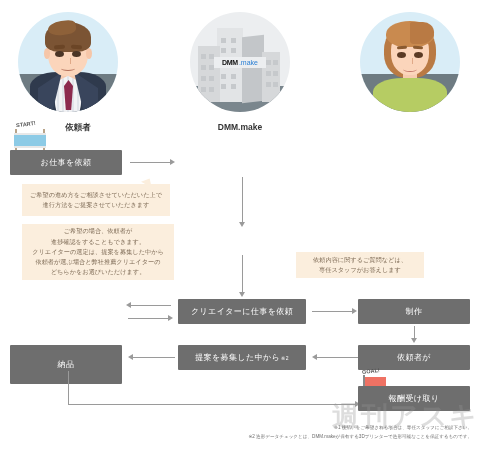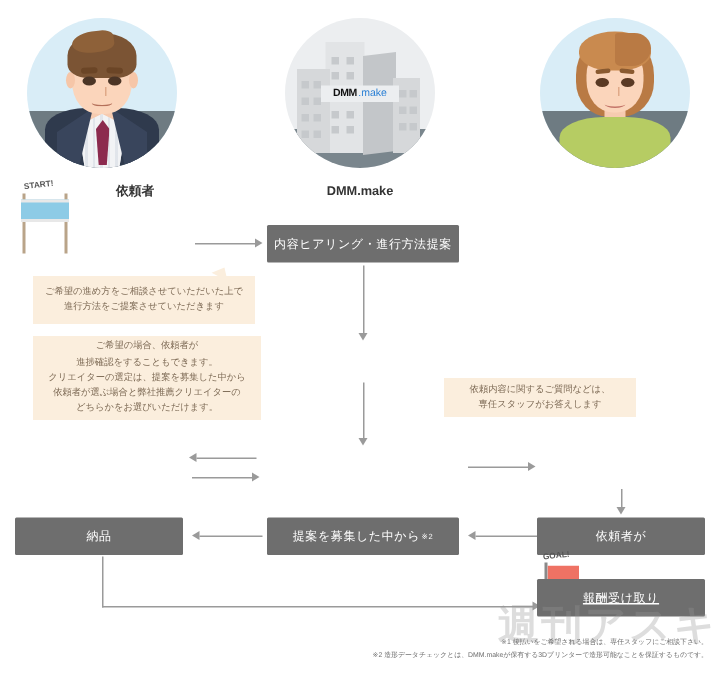--- a/index.html
+++ b/index.html
@@ -176,34 +176,34 @@
     <div class="cr-bang"></div>
     <div class="cr-bang2"></div>
     <div class="cr-browL"></div>
     <div class="cr-browR"></div>
     <div class="cr-eyeL"></div>
     <div class="cr-eyeR"></div>
     <div class="cr-nose"></div>
     <div class="cr-mouth"></div>
   </div>
 
-  <div class="role-cap" style="left:60px;top:122px;width:60px;">依頼者</div>
+  <div class="role-cap" style="left:48px;top:122px;width:60px;">依頼者</div>
   <div class="role-cap" style="left:200px;top:122px;width:80px;">DMM.make</div>
 
   <div class="flag-label" style="left:16px;top:121px;transform:rotate(-7deg);">START!</div>
   <div class="post" style="left:15px;top:129px;width:2px;height:40px;"></div>
   <div class="post" style="left:43px;top:129px;width:2px;height:40px;"></div>
   <div class="banner" style="left:14px;top:133px;width:32px;height:11px;"></div>
 
+  <div class="fbox" style="left:10px;top:150px;width:112px;height:25px;">
+    <span>お仕事を依頼</span>
+  </div>
   <div class="line-h" style="left:130px;top:162px;width:40px;"></div>
   <div class="ar-r" style="left:170px;top:159px;"></div>
 
-  <div class="fbox" style="left:178px;top:150px;width:128px;height:25px;">
-    <span>内容ヒアリング・進行方法提案</span>
-  </div>
 
   <div class="tail" style="left:142px;top:178px;transform:rotate(28deg);"></div>
   <div class="callout" style="left:22px;top:184px;width:148px;height:32px;">
     <span class="ln">ご希望の進め方をご相談させていただいた上で</span>
     <span class="ln">進行方法をご提案させていただきます</span>
   </div>
 
   <div class="line-v" style="left:242px;top:177px;height:46px;"></div>
   <div class="ar-d" style="left:239px;top:222px;"></div>
 
@@ -223,29 +223,35 @@
 
   <div class="line-v" style="left:242px;top:255px;height:38px;"></div>
   <div class="ar-d" style="left:239px;top:292px;"></div>
 
 
   <div class="ar-l" style="left:126px;top:302px;"></div>
   <div class="line-h" style="left:131px;top:305px;width:40px;"></div>
   <div class="line-h" style="left:128px;top:318px;width:40px;"></div>
   <div class="ar-r" style="left:168px;top:315px;"></div>
 
+  <div class="fbox" style="left:178px;top:299px;width:128px;height:25px;">
+    <span>クリエイターに仕事を依頼</span>
+  </div>
 
   <div class="line-h" style="left:312px;top:311px;width:40px;"></div>
   <div class="ar-r" style="left:352px;top:308px;"></div>
 
+  <div class="fbox" style="left:358px;top:299px;width:112px;height:25px;">
+    <span>制作</span>
+  </div>
 
   <div class="line-v" style="left:414px;top:326px;height:13px;"></div>
   <div class="ar-d" style="left:411px;top:338px;"></div>
 
-  <div class="fbox" style="left:10px;top:345px;width:112px;height:25px;">
+  <div class="fbox" style="left:10px;top:345px;width:112px;height:39px;">
     <span>納品</span>
   </div>
 
   <div class="ar-l" style="left:128px;top:354px;"></div>
   <div class="line-h" style="left:133px;top:357px;width:42px;"></div>
 
   <div class="fbox" style="left:178px;top:345px;width:128px;height:25px;">
     <span>提案を募集した中から</span>
       <sup>※2</sup>
   </div>
@@ -258,21 +264,21 @@
   </div>
 
   <div class="line-v" style="left:68px;top:371px;height:34px;"></div>
   <div class="line-h" style="left:68px;top:404px;width:288px;"></div>
   <div class="ar-r" style="left:355px;top:401px;"></div>
 
   <div class="flag-label" style="left:362px;top:368px;transform:rotate(-6deg);">GOAL!</div>
   <div class="gflag-pole" style="left:363px;top:375px;height:32px;"></div>
   <div class="gflag-cloth" style="left:365px;top:377px;width:21px;height:13px;"></div>
 
-  <div class="fbox" style="left:358px;top:386px;width:112px;height:25px;text-decoration:underline;">
+  <div class="fbox" style="left:358px;top:386px;width:112px;height:25px;">
     <span>報酬受け取り</span>
   </div>
 
   <div class="wm" style="left:332px;top:398px;">週刊アスキー</div>
 
   <div class="foot" style="left:120px;top:424px;width:352px;">※1 後払いをご希望される場合は、専任スタッフにご相談下さい。</div>
   <div class="foot" style="left:120px;top:433px;width:352px;">※2 造形データチェックとは、DMM.makeが保有する3Dプリンターで造形可能なことを保証するものです。</div>
 
 </div>
 

